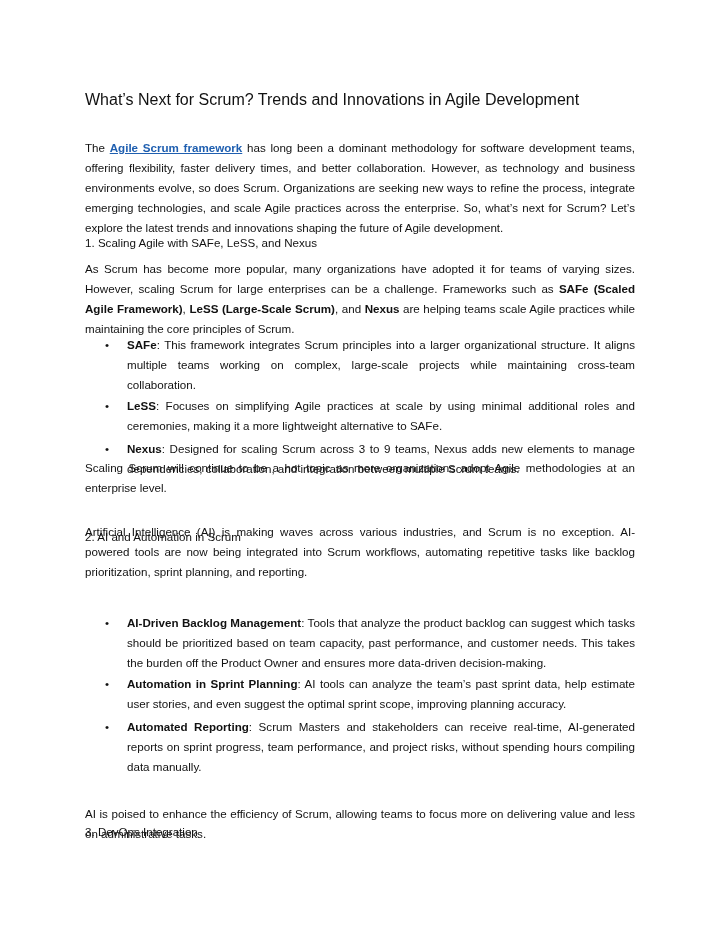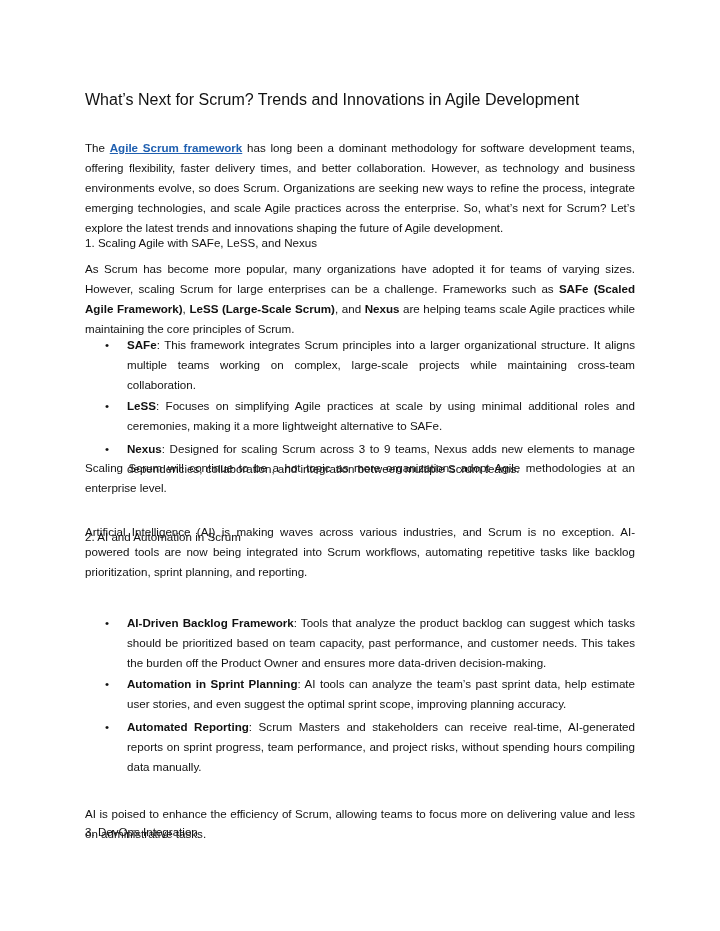--- a/index.html
+++ b/index.html
@@ -36,21 +36,21 @@
   <li><span class="bullet">•</span><b>Nexus</b><span>: Designed for scaling Scrum across 3 to 9 teams, Nexus adds new elements to manage dependencies, collaboration, and integration between multiple Scrum teams.</span></li>
 </ul>
 
 <p class="blk" style="top:458px">Scaling Scrum will continue to be a hot topic as more organizations adopt Agile methodologies at an enterprise level.</p>
 
 <div class="blk h" style="top:527px">2. AI and Automation in Scrum</div>
 
 <p class="blk" style="top:522px">Artificial Intelligence (AI) is making waves across various industries, and Scrum is no exception. AI-powered tools are now being integrated into Scrum workflows, automating repetitive tasks like backlog prioritization, sprint planning, and reporting.</p>
 
 <ul class="blk" style="top:613px">
-  <li><span class="bullet">•</span><b>AI-Driven Backlog Framework</b><span>: Tools that analyze the product backlog can suggest which tasks should be prioritized based on team capacity, past performance, and customer needs. This takes the burden off the Product Owner and ensures more data-driven decision-making.</span></li>
+  <li><span class="bullet">•</span><b>AI-Driven Backlog Management</b><span>: Tools that analyze the product backlog can suggest which tasks should be prioritized based on team capacity, past performance, and customer needs. This takes the burden off the Product Owner and ensures more data-driven decision-making.</span></li>
 </ul>
 <ul class="blk" style="top:674px">
   <li><span class="bullet">•</span><b>Automation in Sprint Planning</b><span>: AI tools can analyze the team’s past sprint data, help estimate user stories, and even suggest the optimal sprint scope, improving planning accuracy.</span></li>
 </ul>
 <ul class="blk" style="top:717px">
   <li><span class="bullet">•</span><b>Automated Reporting</b><span>: Scrum Masters and stakeholders can receive real-time, AI-generated reports on sprint progress, team performance, and project risks, without spending hours compiling data manually.</span></li>
 </ul>
 
 <p class="blk" style="top:804px">AI is poised to enhance the efficiency of Scrum, allowing teams to focus more on delivering value and less on administrative tasks.</p>
 

